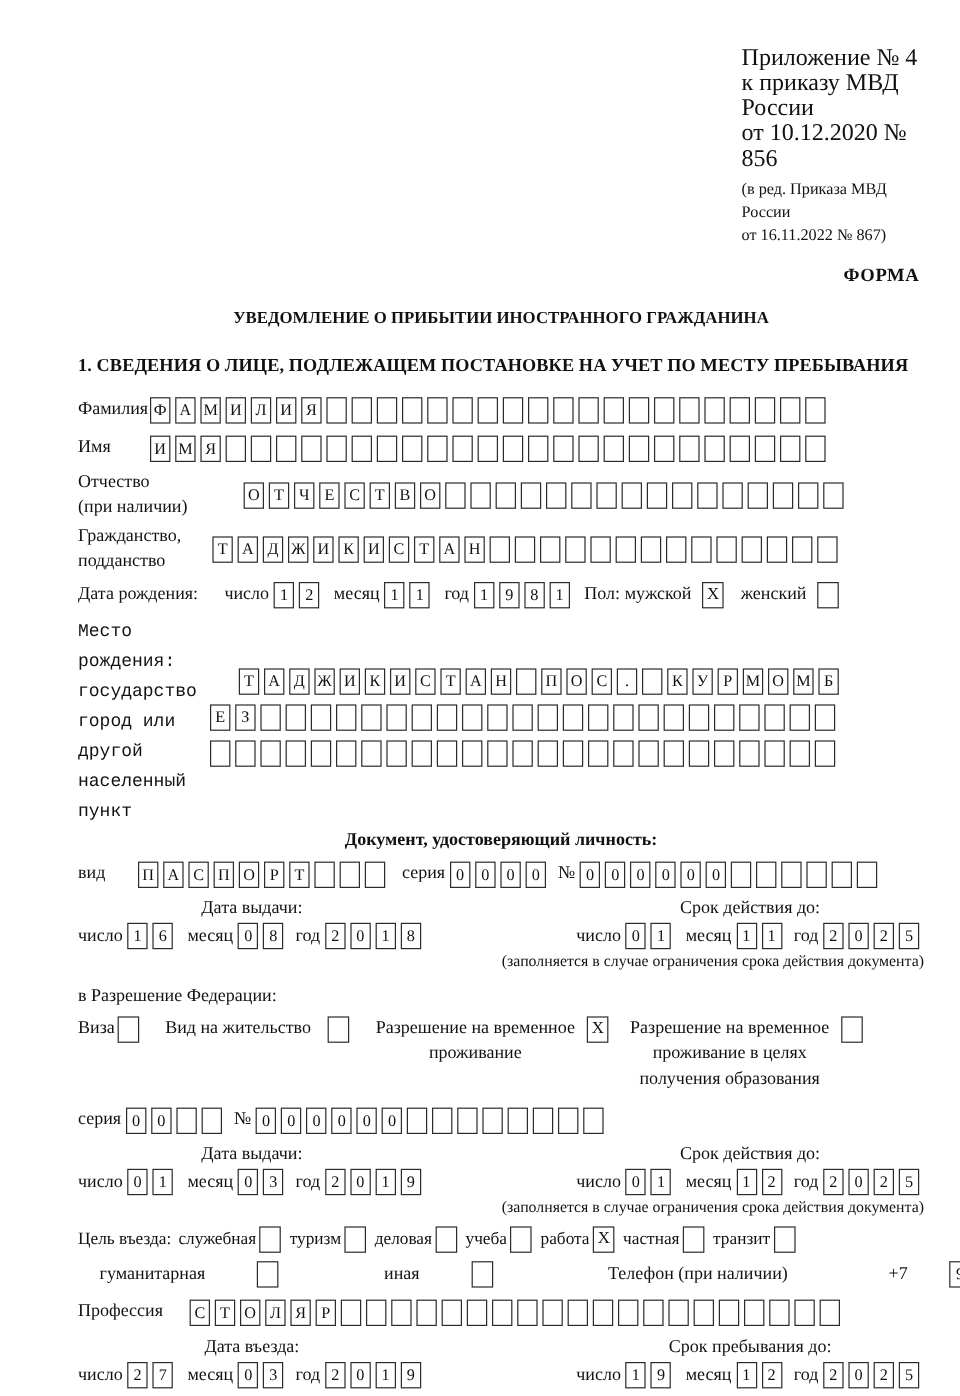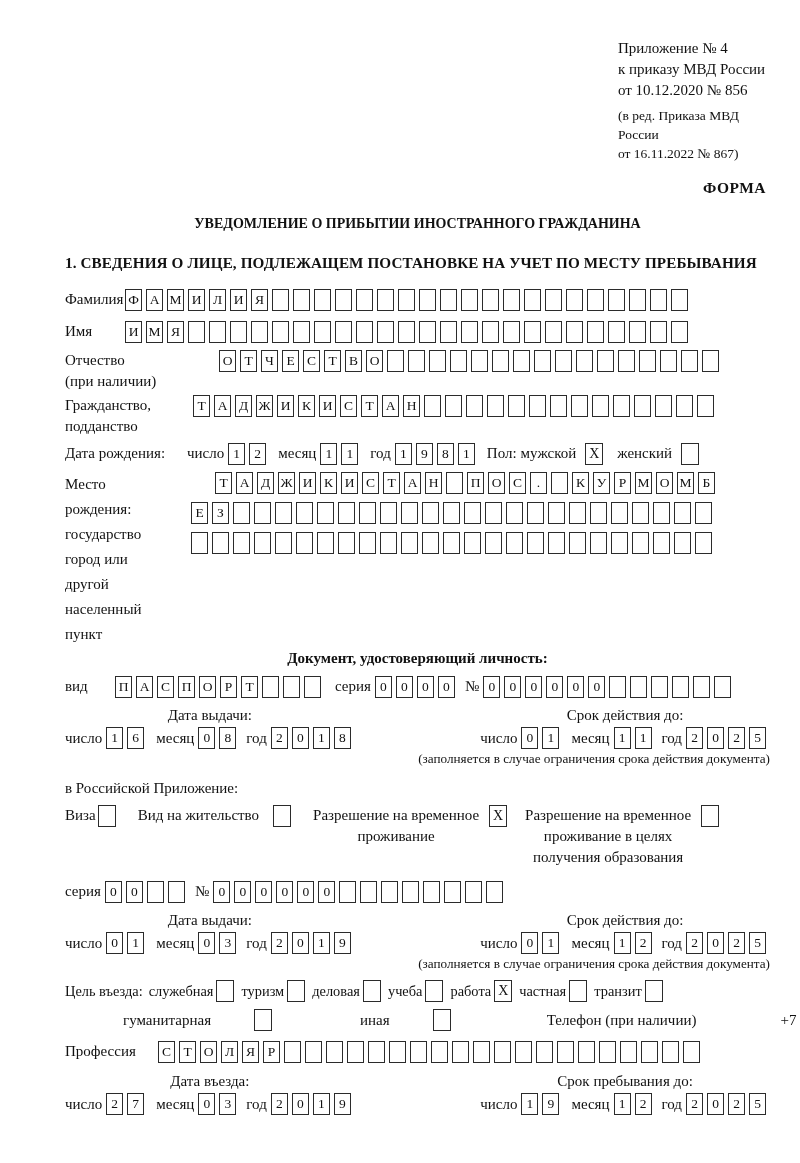--- a/index.html
+++ b/index.html
@@ -8,30 +8,30 @@
     width:800px; height:1163px;
     padding:38px 30px 0 65px;
     background:#fff;
     color:#111;
     font-family:"Liberation Serif", serif;
     font-size:15px;
     overflow:hidden;
     position:relative;
   }
   
-  .hdr-note { margin-left:553px; line-height:21px; font-size:15px; }
+  .hdr-note { margin-left:553px; line-height:21px; font-size:20px; }
   .hdr-note2 { margin-left:553px; line-height:19px; font-size:13.5px; margin-top:5px; }
   .forma { text-align:right; font-weight:bold; font-size:15.5px; margin-top:16px; padding-right:4px; letter-spacing:0.5px; }
   
   .title { text-align:center; font-weight:bold; font-size:14px; line-height:25px; margin-top:14px; }
   .blank-line { display:inline-block; width:55px; border-bottom:2px solid #333; height:14px; margin-left:12px; }
   .section-h { font-weight:bold; font-size:15.2px; margin-top:18px; margin-bottom:14px; letter-spacing:0.1px; }
   
   .frow { display:flex; align-items:center; margin-bottom:5px; min-height:27px;font-family:Liberation Serif, serif; }
-  .frow-top { display:flex; align-items:flex-start; margin-bottom:3px;gap:16px; }
+  .frow-top { display:flex; align-items:center; margin-bottom:3px; }
   .lbl { flex:none; line-height:21px; }
   .cells { display:inline-flex; flex:none; align-items:center; }
   .cell {
     width:17px; height:22px; border:1.5px solid #2b2b2b; margin-right:4px;
     display:inline-flex; align-items:center; justify-content:center;
     font-size:13.5px; flex:none; background:#fff;
   }
   .cbx {
     width:18px; height:22px; border:1.5px solid #2b2b2b;
     display:inline-flex; align-items:center; justify-content:center;
@@ -242,21 +242,21 @@
     <span class="gap8"></span>
     <span class="word">Пол:</span>
     <span class="word">мужской</span>
     <span class="cbx">X</span>
     <span class="gap14"></span>
     <span class="word">женский</span>
     <span class="cbx"></span>
   </div>
 
   <div class="frow-top" style="margin-top:4px;">
-    <div class="lblcol" style="width:110px;">
+    <div class="lblcol" style="width:110px;font-family:Liberation Mono, monospace;">
       <div style="line-height:25px;">Место рождения:</div>
       <div style="line-height:25px;">государство</div>
       <div style="line-height:25px;">город или другой</div>
       <div style="line-height:25px;">населенный пункт</div>
     </div>
     <div class="boxcol">
       <span class="cells" style="margin-left:24px;">
           <span class="cell">Т</span>
           <span class="cell">А</span>
           <span class="cell">Д</span>
@@ -427,21 +427,21 @@
             <span class="cell">0</span>
             <span class="cell">2</span>
             <span class="cell">5</span>
           </span>
       </div>
     </div>
   </div>
   <div class="restr-note">(заполняется в случае ограничения срока действия документа)</div>
 
   <div class="intro">
-    <div>в Российской Приложение:</div>
+    <div>в Разрешение Федерации:</div>
   </div>
 
   <div class="opt-row">
     <div class="opt">
       <span class="olbl">Виза</span>
       <span class="cbx" style="margin-left:2px;"></span>
     </div>
     <span style="width:22px;flex:none;"></span>
     <div class="opt">
       <span class="olbl">Вид на жительство</span>
@@ -563,21 +563,21 @@
     <span class="word">работа</span>
     <span class="cbx">X</span>
     <span class="p-gap"></span>
     <span class="word">частная</span>
     <span class="cbx"></span>
     <span class="p-gap"></span>
     <span class="word">транзит</span>
     <span class="cbx"></span>
   </div>
 
-  <div class="purpose-row" style="margin-left:58px;font-size:15px;gap:35px;">
+  <div class="purpose-row" style="margin-left:18px;font-size:15px;gap:35px;">
     <span class="word">гуманитарная</span>
     <span class="cbx" style="margin-left:8px;"></span>
     <span style="width:18px;flex:none;"></span>
     <span class="word">иная</span>
     <span class="cbx" style="margin-left:8px;"></span>
     <span style="width:26px;flex:none;"></span>
     <span class="word">Телефон (при наличии)</span>
     <span style="width:14px;flex:none;"></span>
     <span class="word">+7</span>
     <span class="cells">

